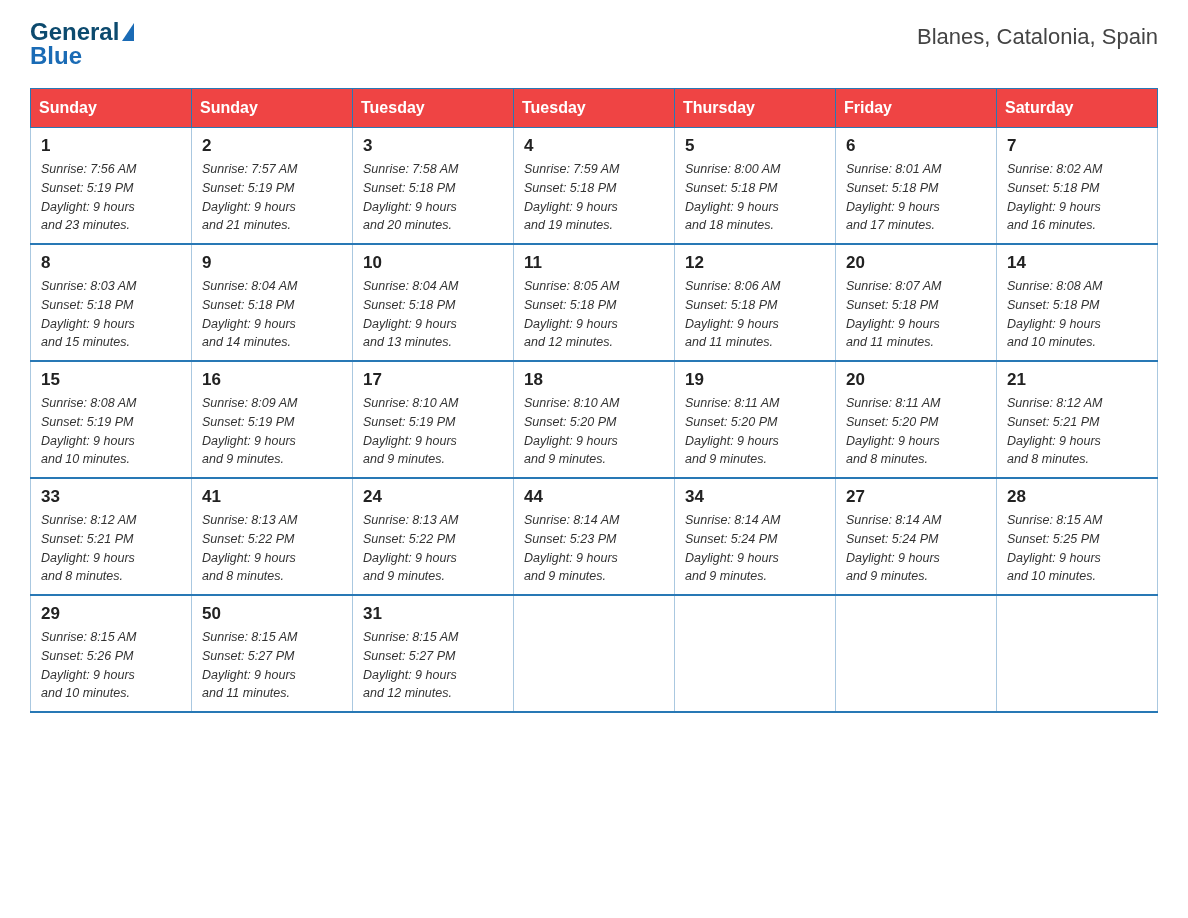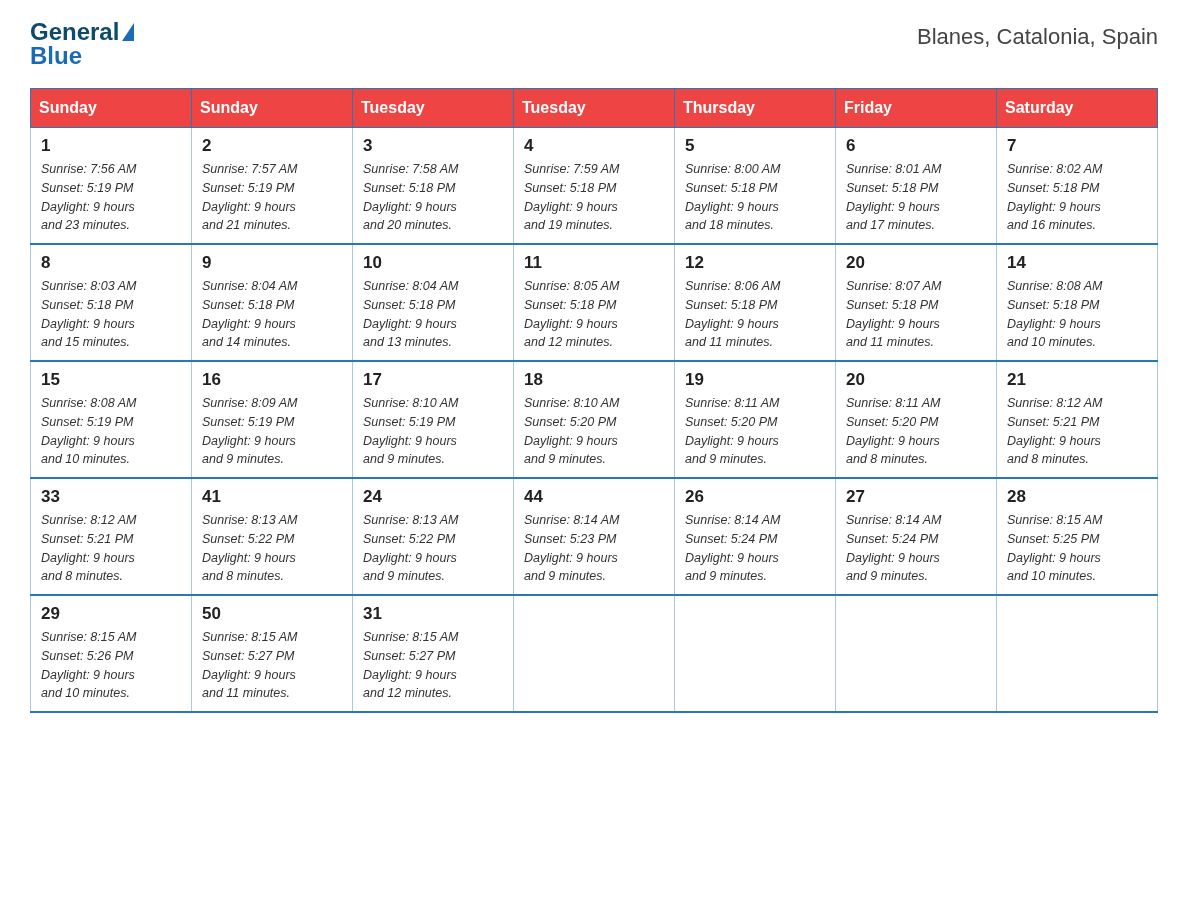--- a/index.html
+++ b/index.html
@@ -229,21 +229,21 @@
       </td>
         <td>
         <div class="day-number">24</div>
         <div class="day-info">Sunrise: 8:13 AM<br>Sunset: 5:22 PM<br>Daylight: 9 hours<br>and 9 minutes.</div>
       </td>
         <td>
         <div class="day-number">44</div>
         <div class="day-info">Sunrise: 8:14 AM<br>Sunset: 5:23 PM<br>Daylight: 9 hours<br>and 9 minutes.</div>
       </td>
         <td>
-        <div class="day-number">26</div>
+        <div class="day-number">34</div>
         <div class="day-info">Sunrise: 8:14 AM<br>Sunset: 5:24 PM<br>Daylight: 9 hours<br>and 9 minutes.</div>
       </td>
         <td>
         <div class="day-number">27</div>
         <div class="day-info">Sunrise: 8:14 AM<br>Sunset: 5:24 PM<br>Daylight: 9 hours<br>and 9 minutes.</div>
       </td>
         <td>
         <div class="day-number">28</div>
         <div class="day-info">Sunrise: 8:15 AM<br>Sunset: 5:25 PM<br>Daylight: 9 hours<br>and 10 minutes.</div>
       </td>

